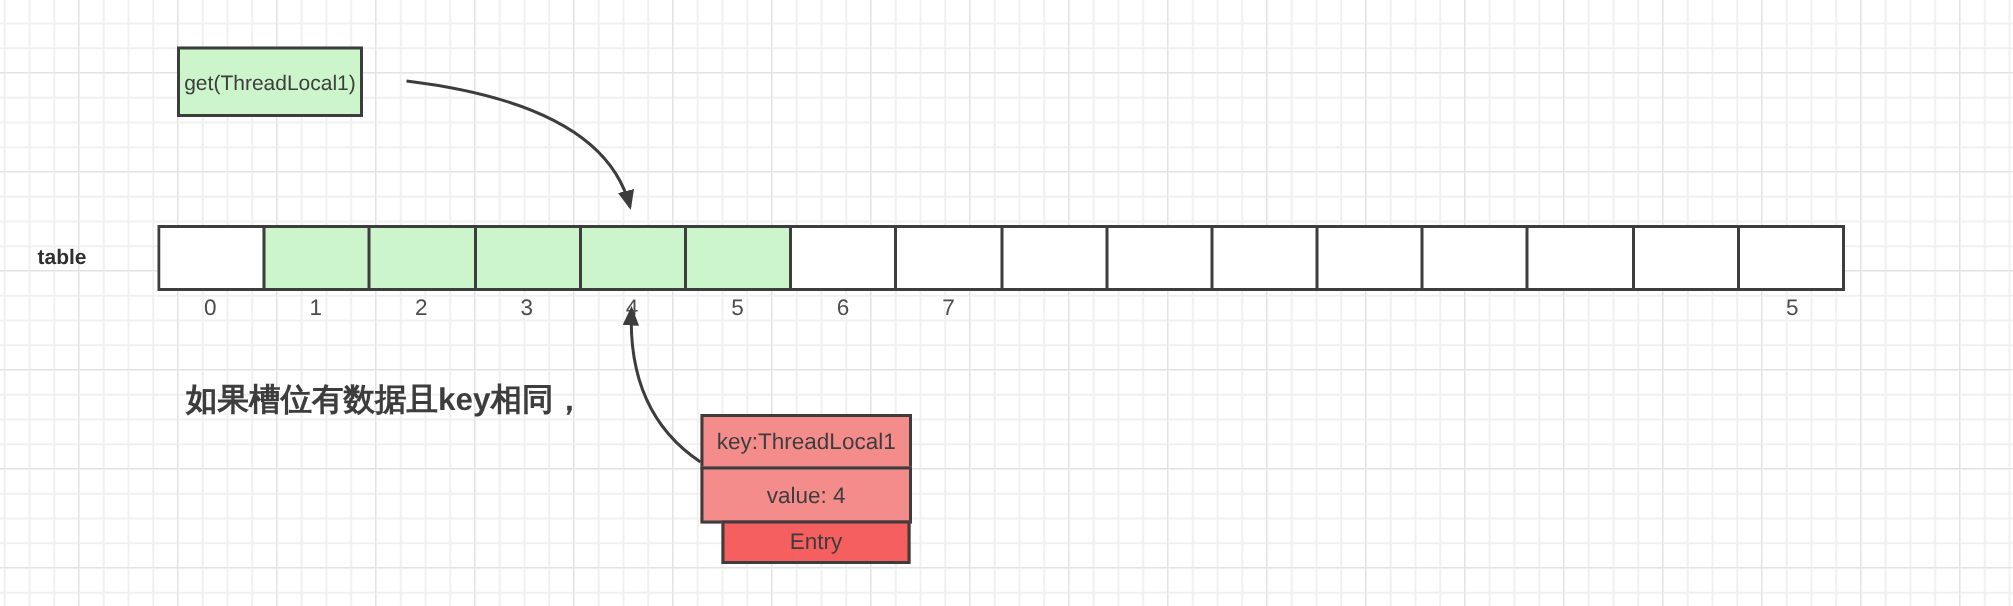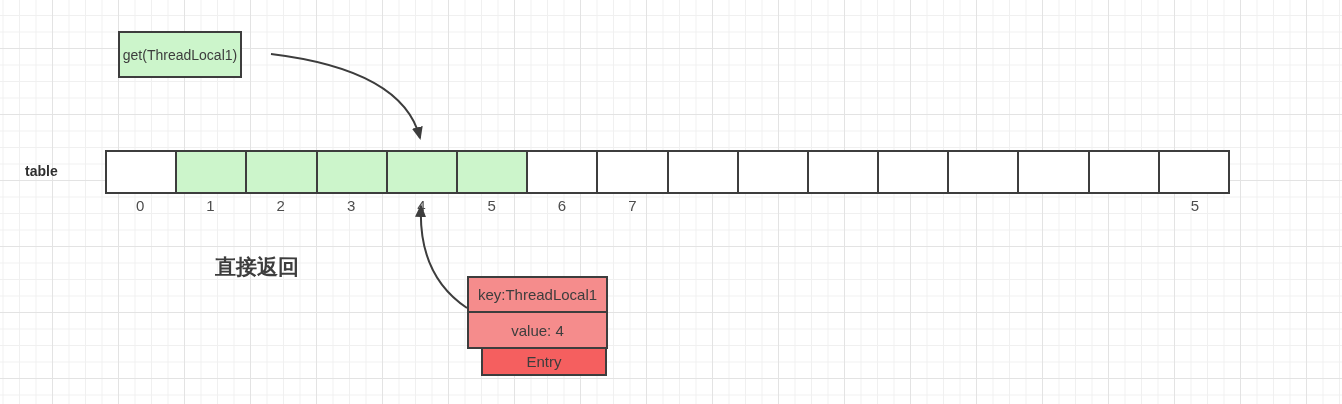--- a/index.html
+++ b/index.html
@@ -79,21 +79,21 @@
       <div class="slot-label"></div>
       <div class="slot-label"></div>
       <div class="slot-label"></div>
       <div class="slot-label"></div>
       <div class="slot-label"></div>
       <div class="slot-label"></div>
       <div class="slot-label">5</div>
     </div>
 
   <div class="note">
-    <div>直接返回</div>
+    <div>如果槽位有数据且key相同，</div>
   </div>
 
   <div class="entry-stack">
     <div class="box entry-row">
       <span>key:ThreadLocal1</span>
     </div>
     <div class="box entry-row value">
       <span>value: 4</span>
     </div>
     <div class="box entry-foot">

